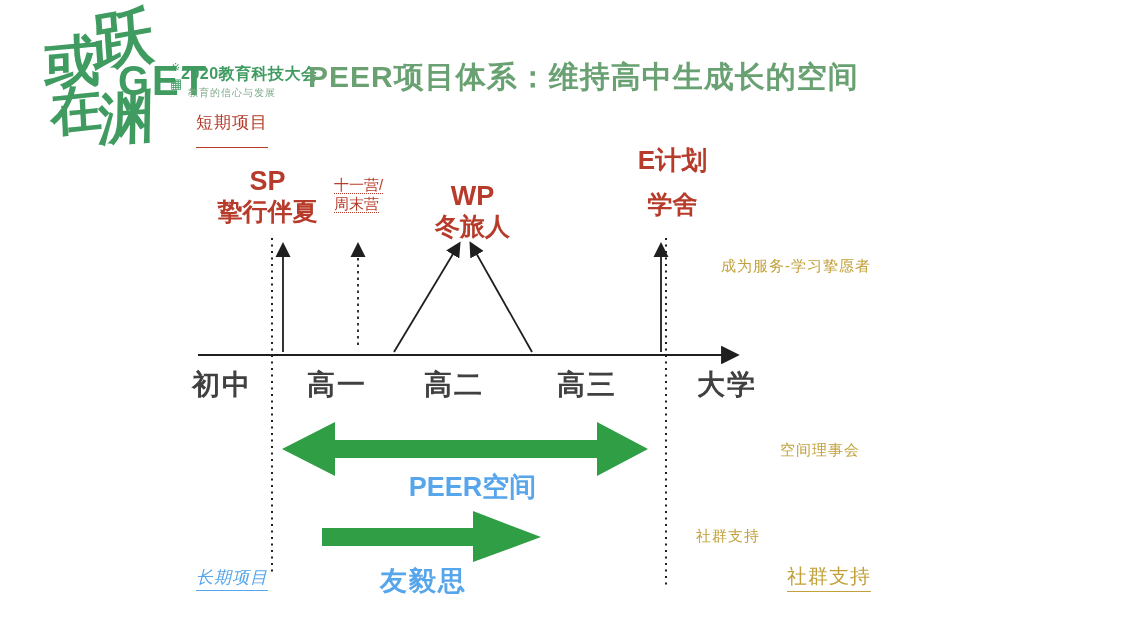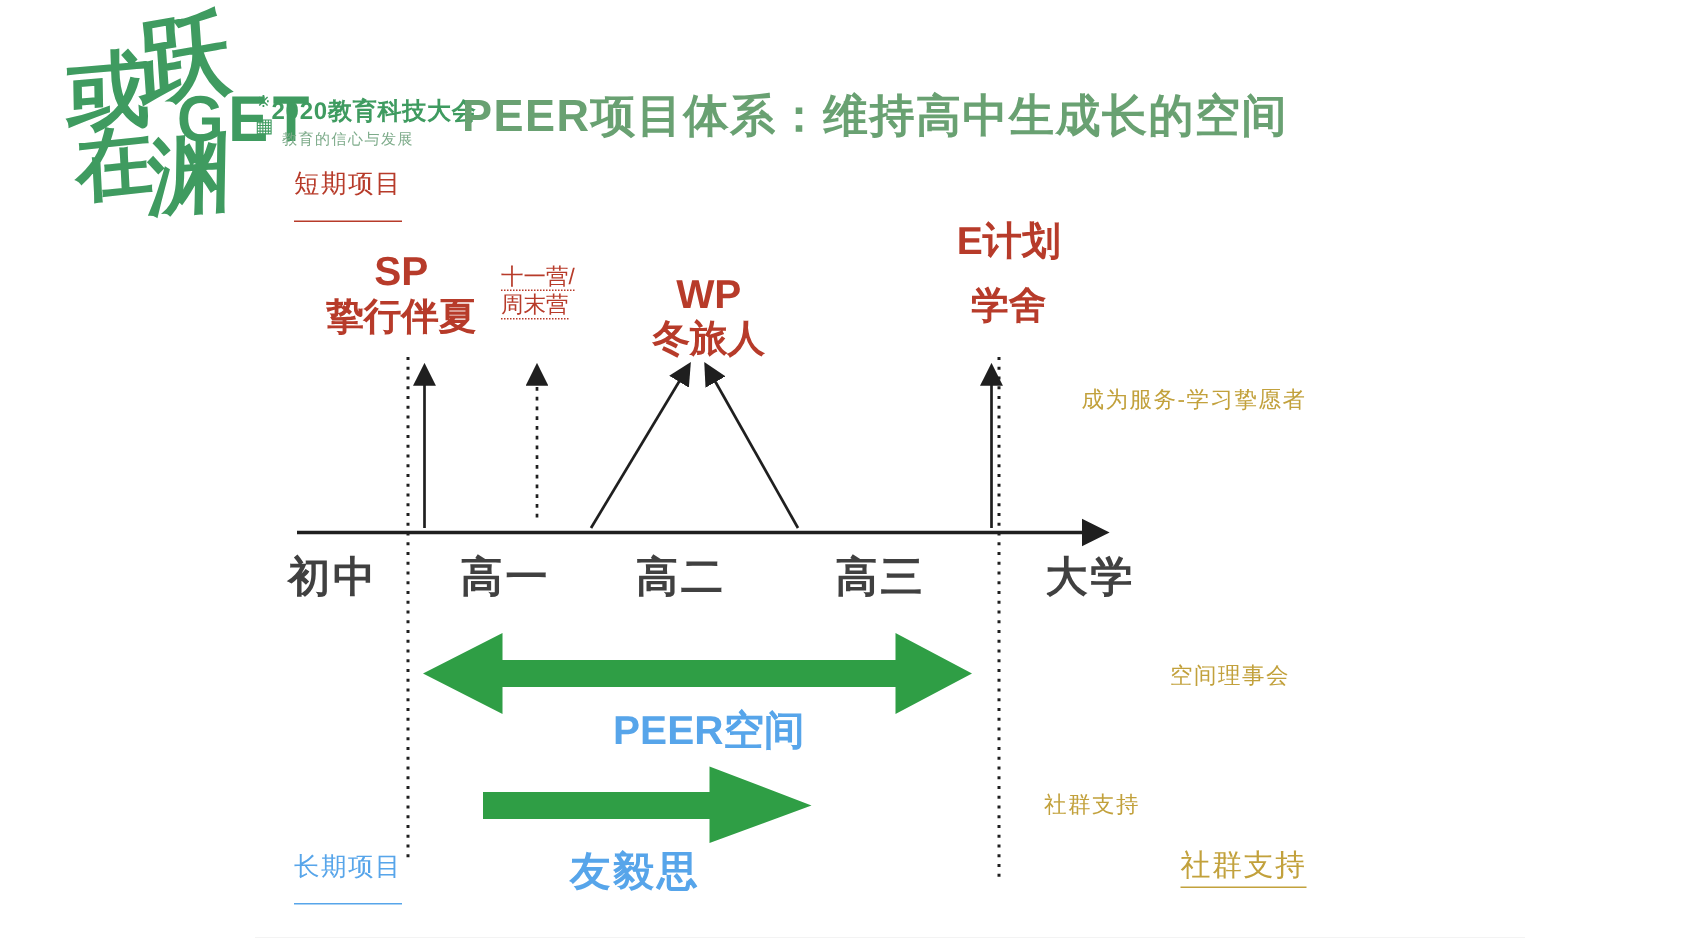--- a/index.html
+++ b/index.html
@@ -28,21 +28,21 @@
   .conference{left:181px;top:64px;font-size:16px;font-weight:bold;
        color:var(--logo-green);letter-spacing:0.5px;}
   .tagline{left:188px;top:86px;font-size:10px;color:var(--tagline-green);letter-spacing:1px;}
   
   .page-title{left:308px;top:57px;font-size:30px;font-weight:bold;
        color:var(--title-green);letter-spacing:1px;}
   
   .short-term{left:196px;top:111px;font-size:17px;color:var(--program-red);
        border-bottom:1.5px solid var(--program-red);padding-bottom:13px;letter-spacing:1px;}
   .long-term{left:196px;top:566px;font-size:17px;color:var(--blue);
-       border-bottom:1.5px solid var(--blue);padding-bottom:13px;letter-spacing:1px;}
+       border-bottom:1.5px solid var(--blue);padding-bottom:1px;letter-spacing:1px;font-style:italic;}
   
   .prog{position:absolute;text-align:center;color:var(--program-red);font-weight:bold;line-height:1.15;}
   .prog-sp{left:190px;top:166px;width:155px;font-size:25px;}
   .prog-sp .abbr{font-size:27px;}
   .prog-wp{left:400px;top:181px;width:145px;font-size:25px;}
   .prog-wp .abbr{font-size:27px;}
   .prog-e{left:600px;top:146px;width:145px;font-size:25px;text-align:center;}
   .prog-e .abbr{font-size:26px;}
   .prog-e .name{display:inline-block;margin-top:14px;}
   .camps{left:334px;top:176px;font-size:15px;color:var(--program-red);line-height:1.25;}

